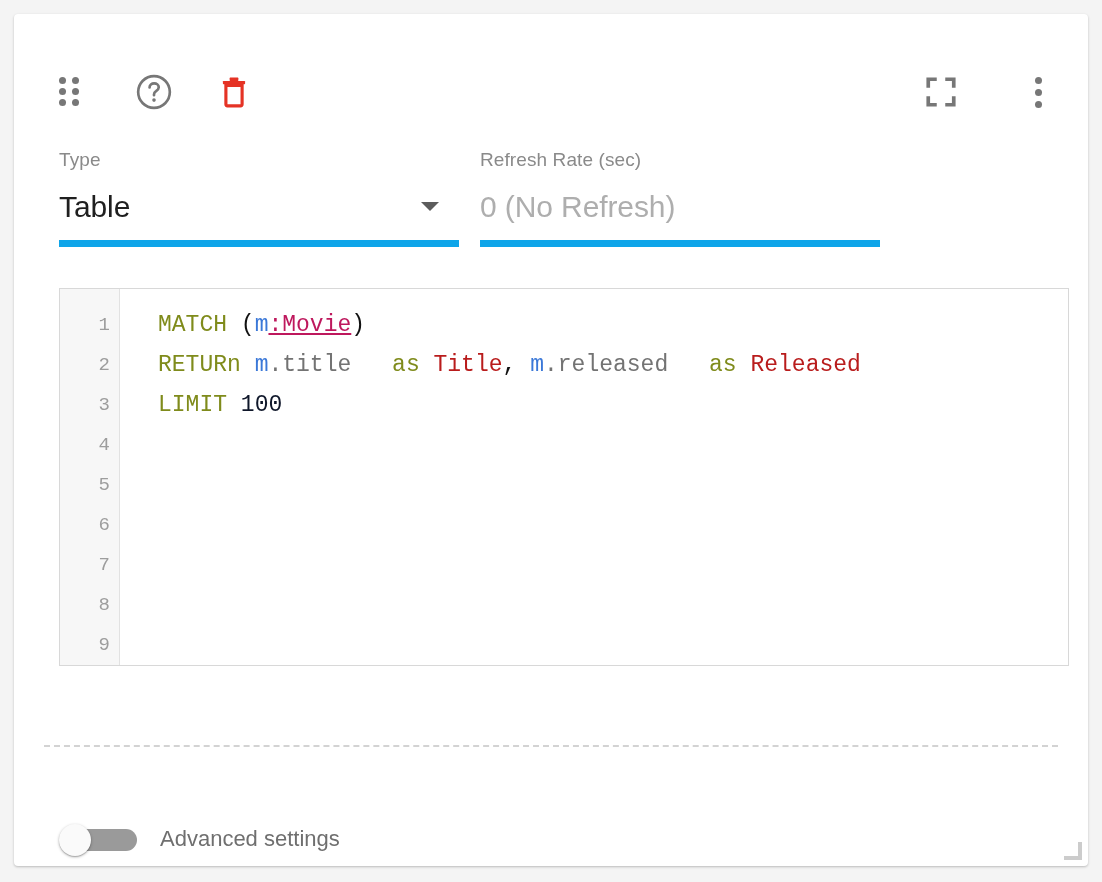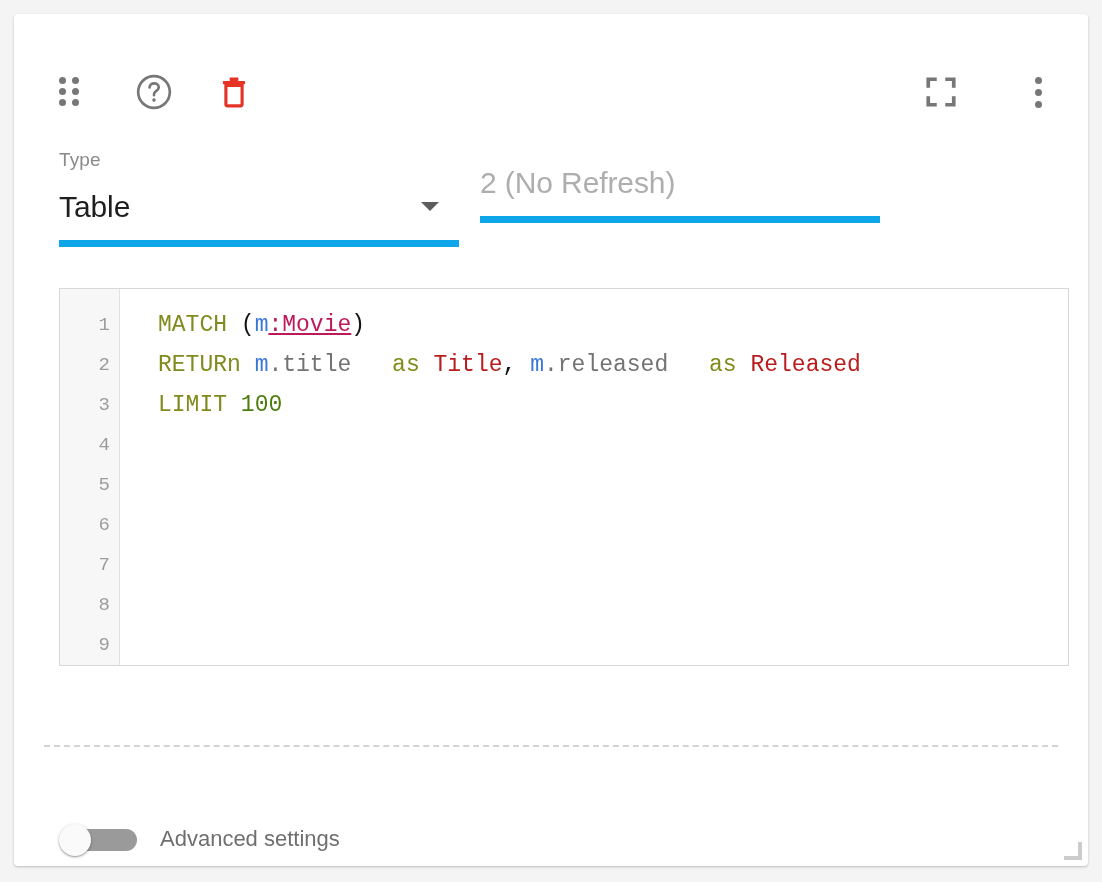--- a/index.html
+++ b/index.html
@@ -172,21 +172,21 @@
     line-height: 40px;
     white-space: pre;
     color: #202020;
     letter-spacing: 0px;
   }
   .kw   { color: #7f8b1b; margin-left: 27px; }   
   .var  { color: #3b78d8; }   
   .lbl  { color: #be185d; text-decoration: underline; }   
   .prop { color: #737373; }   
   .alias{ color: #b91c1c; }   
-  .num  { color: #4d7c0f; }   
+  .num  { color: #0f172a; }   
   .punc { color: #111111; }
 
   .editor-hint {
     border-top: 1px solid #d8d8d8;
     padding: 10px 0 10px 11px;
     font-size: 19px;
     color: #8e8e8e;
     background: #ffffff;
     line-height: 24px;
   }
@@ -316,22 +316,23 @@
 
     <div class="field field-type">
       <div class="field-label">Type</div>
       <div class="field-control">
         <span class="field-value">Table</span>
         <span class="select-arrow"></span>
       </div>
     </div>
 
     <div class="field field-refresh">
+      <div class="field-label">Refresh Rate (sec)</div>
       <div class="field-control">
-        <span class="field-value placeholder">2 (No Refresh)</span>
+        <span class="field-value placeholder">0 (No Refresh)</span>
       </div>
     </div>
   </div>
 
   <div class="editor-wrap">
     <div class="editor">
 
       <div class="gutter">
         <div>1</div>
         <div>2</div>

